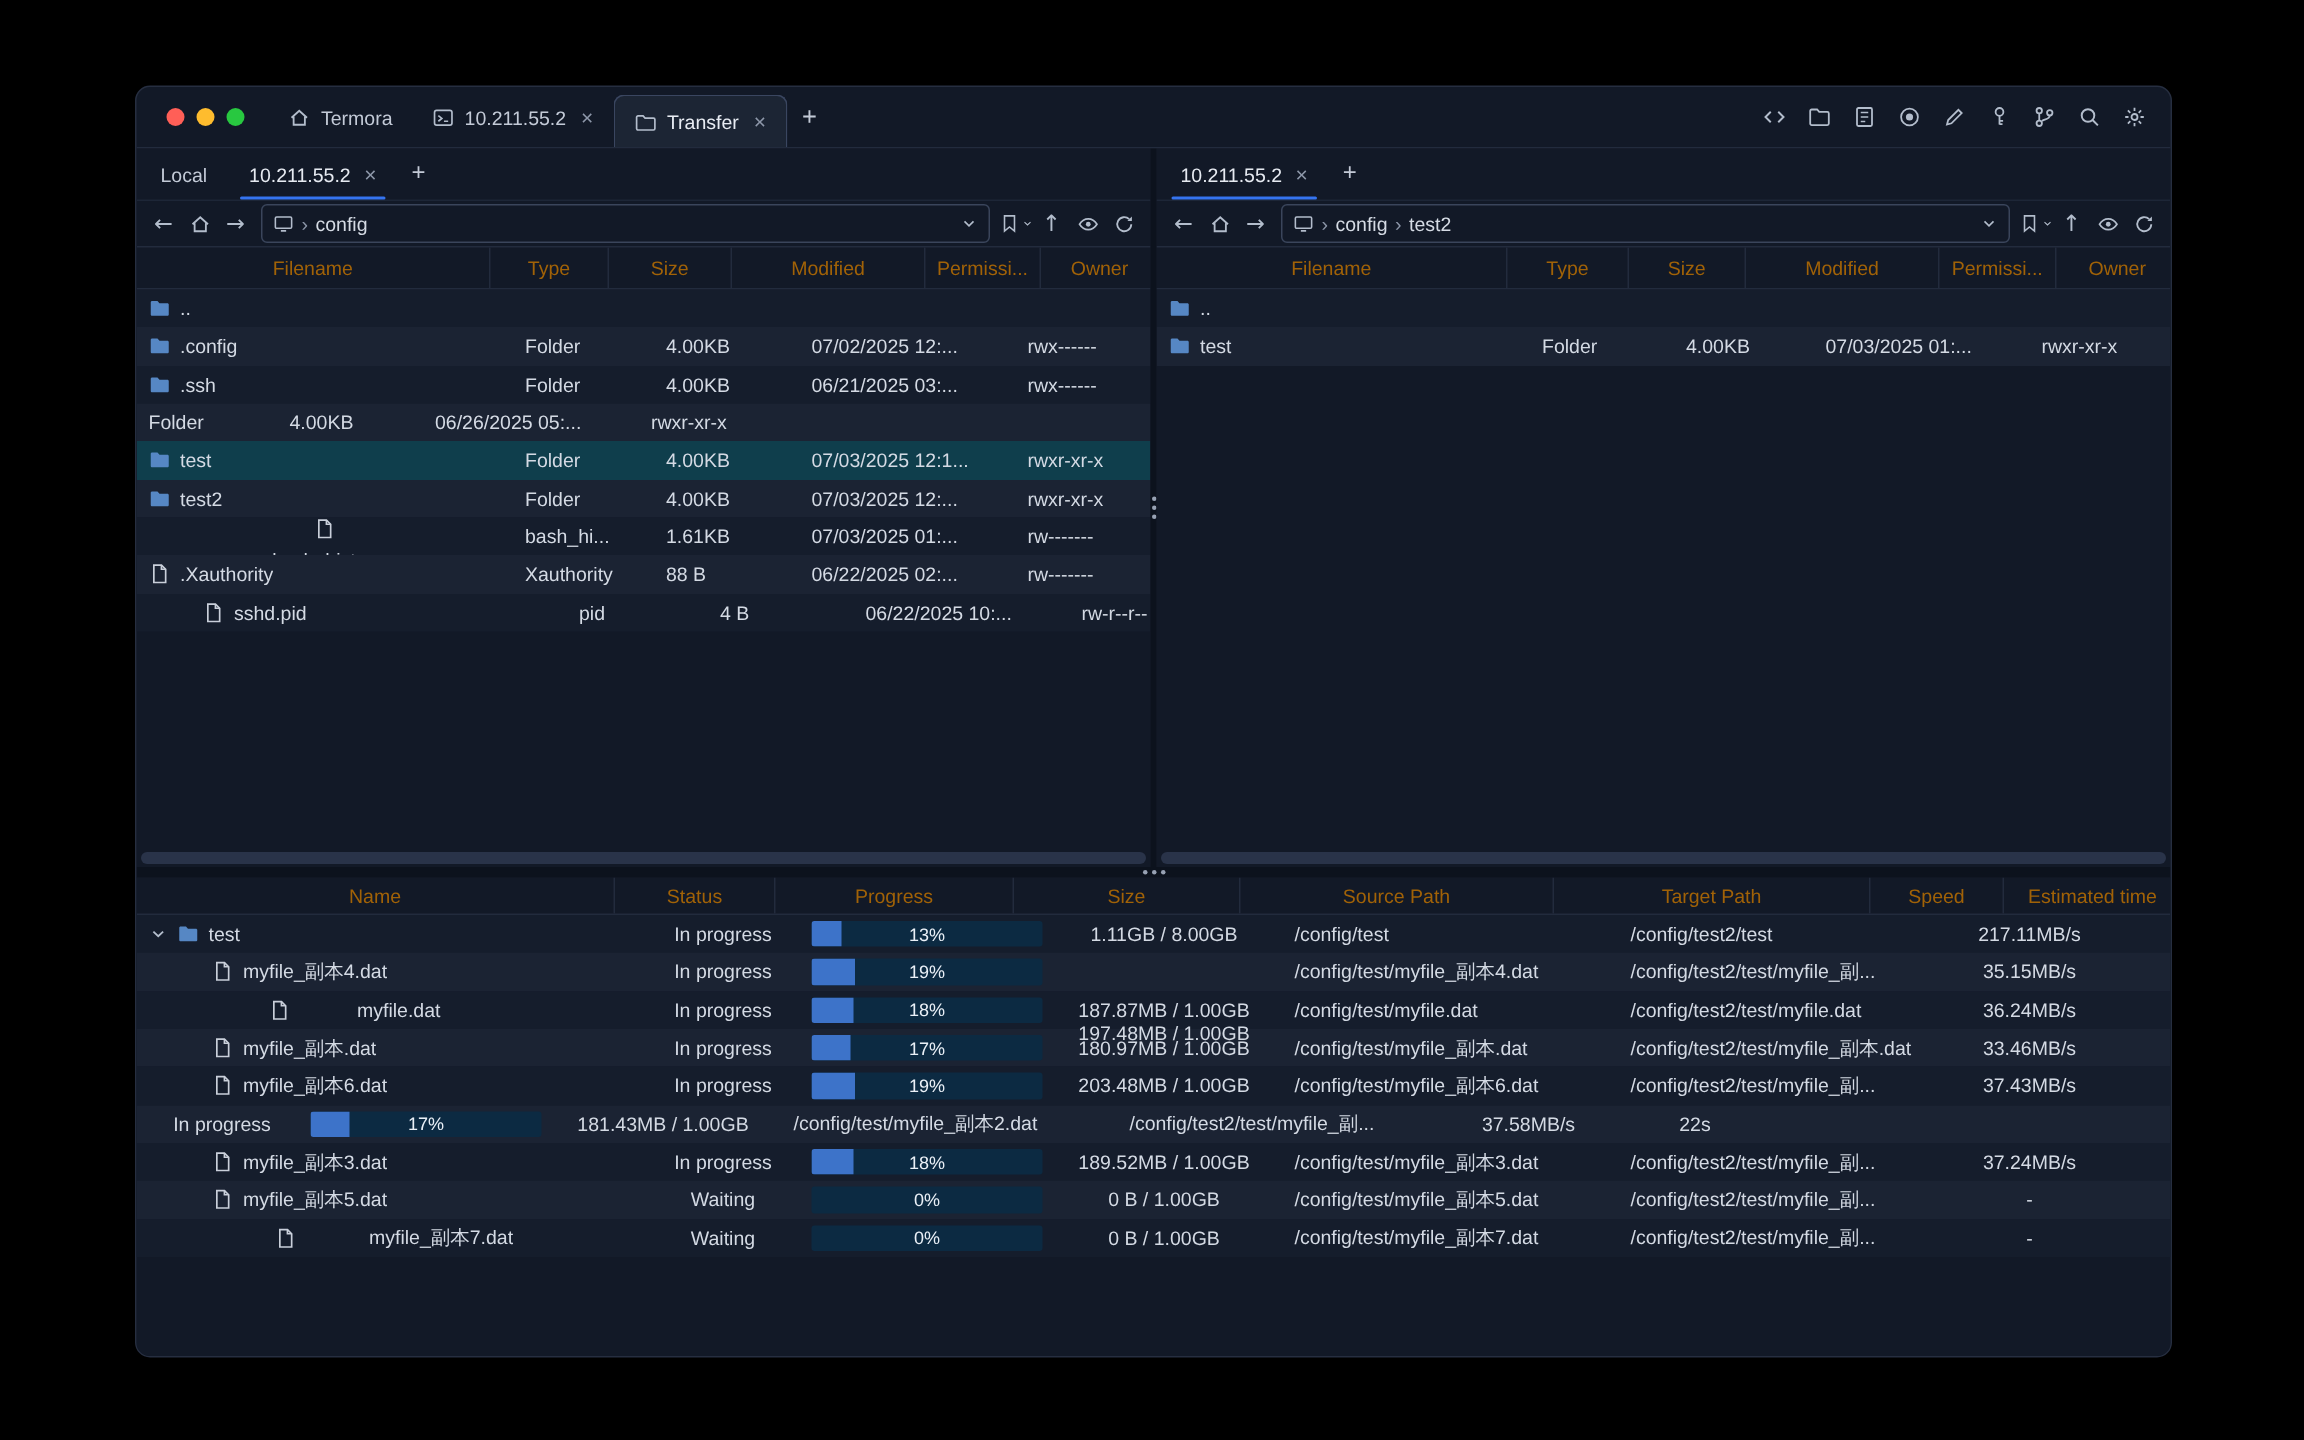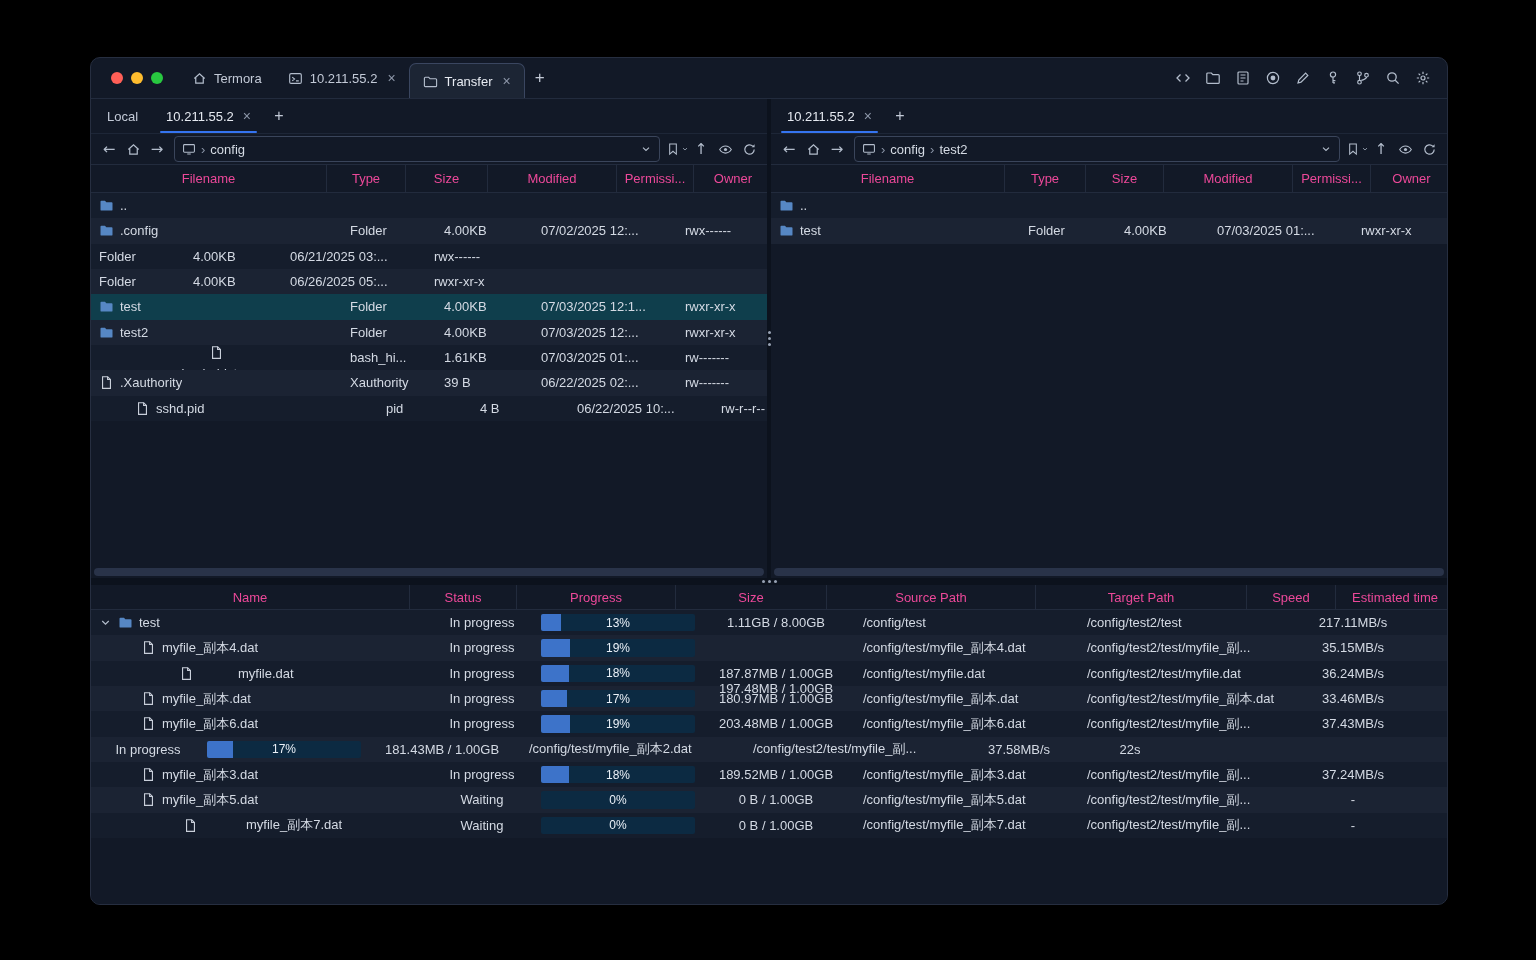--- a/index.html
+++ b/index.html
@@ -38,21 +38,21 @@
   .ptab.active::after{content:"";position:absolute;left:8px;right:8px;bottom:0;height:2px;background:var(--accent,#3574F0);border-radius:1px;}
   .ptab-add{width:28px;display:flex;align-items:center;justify-content:center;font-size:16px;color:#C3CAD7;}
   .nav{height:30px;flex:none;display:flex;align-items:center;padding:0 6px;}
   .nav-btn{min-width:24px;height:24px;display:flex;align-items:center;justify-content:center;border-radius:4px;gap:1px;}
   .crumb{flex:1;height:24px;margin:0 5px;border:1px solid #3A455B;border-radius:4px;display:flex;align-items:center;gap:5px;padding:0 7px;font-size:13px;color:#D5DBE4;min-width:0;}
   .crumb-sep{color:#8B95A7;font-size:13px;}
   .crumb-seg{color:#D5DBE4;}
   .crumb-caret{margin-left:auto;}
   
   .grid-header{height:27px;flex:none;display:flex;border-top:1px solid #222B3D;border-bottom:1px solid #222B3D;background:#121927;}
-  .hcell{flex:none;height:100%;display:flex;align-items:center;justify-content:center;font-size:13px;color:#ec4899;border-right:1px solid #222B3D;overflow:hidden;white-space:nowrap;}
+  .hcell{flex:none;height:100%;display:flex;align-items:center;justify-content:center;font-size:13px;color:#a16207;border-right:1px solid #222B3D;overflow:hidden;white-space:nowrap;}
   .hcell:last-child{border-right:none;}
   .grid-body{flex:1;overflow:hidden;position:relative;}
   .frow{display:flex;height:25.33px;background:#151D2C;}
   .frow.alt{background:#1B2333;}
   .frow.selected{background:var(--selection,#0F3E4C);}
   .cell{flex:none;height:100%;display:flex;align-items:center;padding:0 8px;font-size:13px;color:#D4DAE4;overflow:hidden;white-space:nowrap;}
   .cell.center{justify-content:center;padding:0 4px;}
   .name-cell{gap:6px;}
   .fname{overflow:hidden;text-overflow:ellipsis;}
   .indent{width:36px;flex:none;}
@@ -285,20 +285,28 @@
                 </svg>
               </span>
               <span class="fname">.config</span>
             </div>
             <div class="cell" style="width: 78px;">Folder</div>
             <div class="cell" style="width: 81px;">4.00KB</div>
             <div class="cell" style="width: 128px;">07/02/2025 12:...</div>
             <div class="cell" style="width: 76px;">rwx------</div>
           </div>
           <div class="frow">
+            <div class="cell name-cell" style="width: 235px;">
+              <span class="icon-wrap" style="color: var(--folder-icon,#5687C4);">
+                <svg viewBox="0 0 16 16" width="15" height="15">
+                  <path d="M1.6 3.8c0-.6.4-1 1-1h3.8l1.4 1.6h5.6c.6 0 1 .4 1 1v7c0 .6-.4 1-1 1H2.6c-.6 0-1-.4-1-1z" fill="currentColor"></path>
+                </svg>
+              </span>
+              <span class="fname">.ssh</span>
+            </div>
             <div class="cell" style="width: 78px;">Folder</div>
             <div class="cell" style="width: 81px;">4.00KB</div>
             <div class="cell" style="width: 128px;">06/21/2025 03:...</div>
             <div class="cell" style="width: 76px;">rwx------</div>
           </div>
           <div class="frow alt">
             <div class="cell" style="width: 78px;">Folder</div>
             <div class="cell" style="width: 81px;">4.00KB</div>
             <div class="cell" style="width: 128px;">06/26/2025 05:...</div>
             <div class="cell" style="width: 76px;">rwxr-xr-x</div>
@@ -350,21 +358,21 @@
             <div class="cell name-cell" style="width: 235px;">
               <span class="icon-wrap">
                 <svg viewBox="0 0 16 16" width="15" height="15">
                   <path d="M3.8 1.8h5.4l3 3v9.4H3.8z" fill="none" stroke="#C9CFDA" stroke-width="1.2"></path>
                   <path d="M9.2 1.8v3h3" fill="none" stroke="#C9CFDA" stroke-width="1.2"></path>
                 </svg>
               </span>
               <span class="fname">.Xauthority</span>
             </div>
             <div class="cell" style="width: 78px;">Xauthority</div>
-            <div class="cell" style="width: 81px;">39 B</div>
+            <div class="cell" style="width: 81px;">88 B</div>
             <div class="cell" style="width: 128px;">06/22/2025 02:...</div>
             <div class="cell" style="width: 76px;">rw-------</div>
           </div>
           <div class="frow">
             <div class="cell name-cell" style="width: 235px; padding-left: 44px;">
               <span class="icon-wrap">
                 <svg viewBox="0 0 16 16" width="15" height="15">
                   <path d="M3.8 1.8h5.4l3 3v9.4H3.8z" fill="none" stroke="#C9CFDA" stroke-width="1.2"></path>
                   <path d="M9.2 1.8v3h3" fill="none" stroke="#C9CFDA" stroke-width="1.2"></path>
                 </svg>

